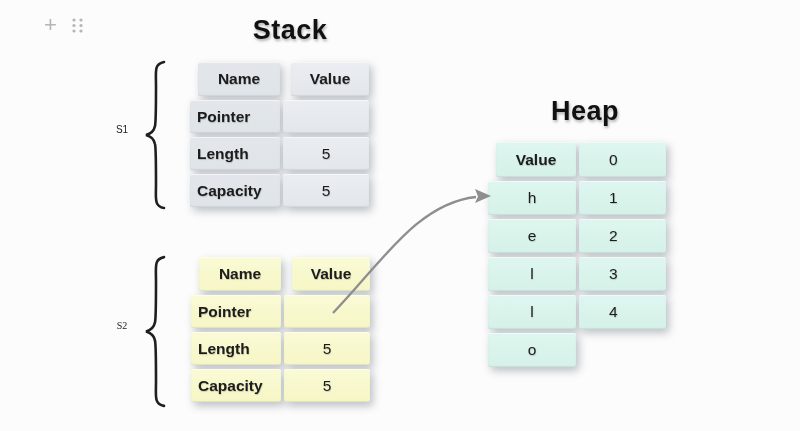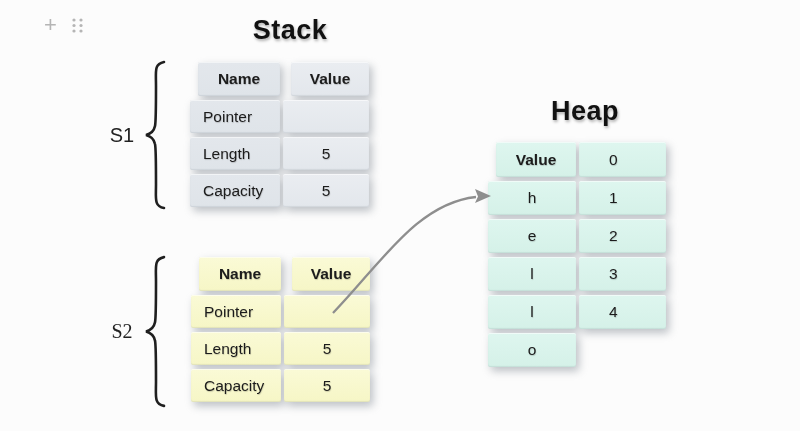--- a/index.html
+++ b/index.html
@@ -31,38 +31,38 @@
     position:absolute;display:grid;gap:4px 3px;
     filter:drop-shadow(3px 4px 4px rgba(110,120,130,0.45));
   }
   .cell{
     display:flex;align-items:center;font-size:15.5px;
     border-radius:2px;
     box-shadow:inset 0 1px 0 rgba(255,255,255,0.55), inset 0 -1px 1px rgba(60,70,80,0.10);
     text-shadow:0.5px 1px 1px rgba(0,0,0,0.18);
   }
   .cell.head{font-weight:bold;justify-content:center;margin-left:8px;}
-  .cell.name{padding-left:13px;}
+  .cell.name{padding-left:7px;font-weight:bold;}
   .cell.centered{justify-content:center;padding-left:0;}
   .cell.idx{padding-left:30px;}
 
   .s1-table{left:190px;top:62px;grid-template-columns:90px 86px;grid-template-rows:34px 33px 33px 33px;}
   .s1-table .cell{background:linear-gradient(180deg,var(--s1_name,#e3e7ec),var(--s1_head,#dfe4e9));}
   .s1-table .cell.vcol{background:linear-gradient(180deg,var(--s1_value,#eaedf1),var(--s1_name,#e3e7ec));}
 
   .s2-table{left:191px;top:257px;grid-template-columns:90px 86px;grid-template-rows:34px 33px 33px 33px;}
   .s2-table .cell{background:linear-gradient(180deg,var(--s2_value,#fafad6),var(--s2_cell,#f6f6c6));}
 
   .heap-table{left:488px;top:142px;grid-template-columns:88px 87px;grid-template-rows:35px 34px 34px 34px 34px 34px;}
   .heap-table .cell{background:linear-gradient(180deg,var(--heap_value,#def6ef),var(--heap_cell,#d5f1e8));}
 
   
   .brace{position:absolute;}
   .brace path{stroke:var(--brace,#1f1f1f);stroke-width:2.6;fill:none;stroke-linecap:round;}
-  .var-label{position:absolute;width:30px;text-align:center;font-size:20px;color:#222;}
+  .var-label{position:absolute;width:30px;text-align:center;font-size:10px;color:#222;}
   .var-label.s1{left:107px;top:124px;}
   .var-label.s2{left:107px;top:320px;font-family:Liberation Serif, serif;}
 
   
   .arrow-layer{position:absolute;left:0;top:0;pointer-events:none;}
   .arrow-layer path{stroke:var(--arrow,#8e8e8e);stroke-width:2.3;fill:none;}
   .arrow-layer polygon{fill:var(--arrow,#8e8e8e);}
 </style>
 </head>
 <body>

